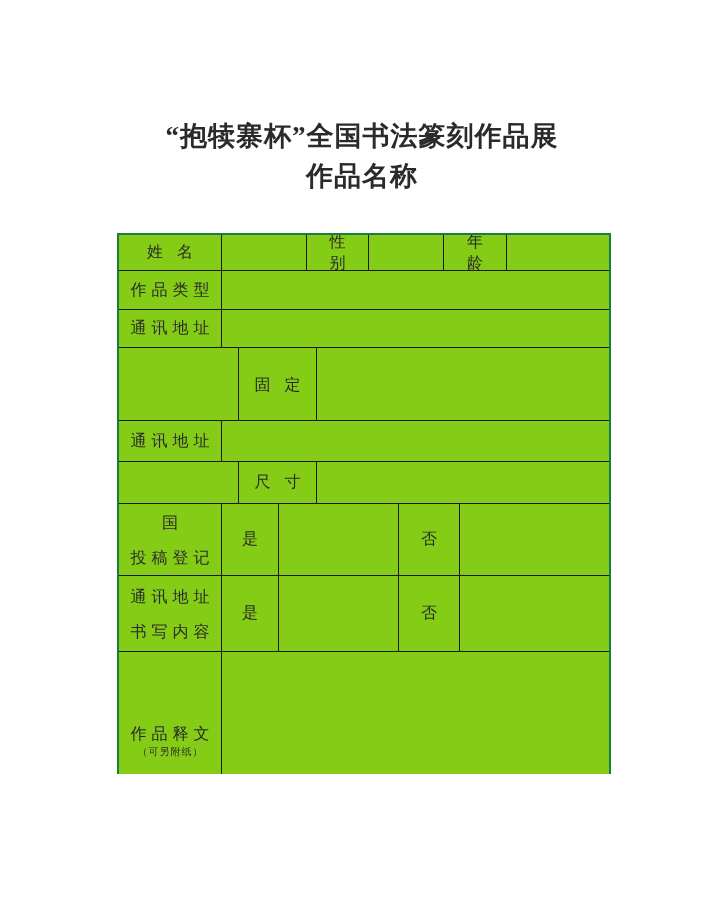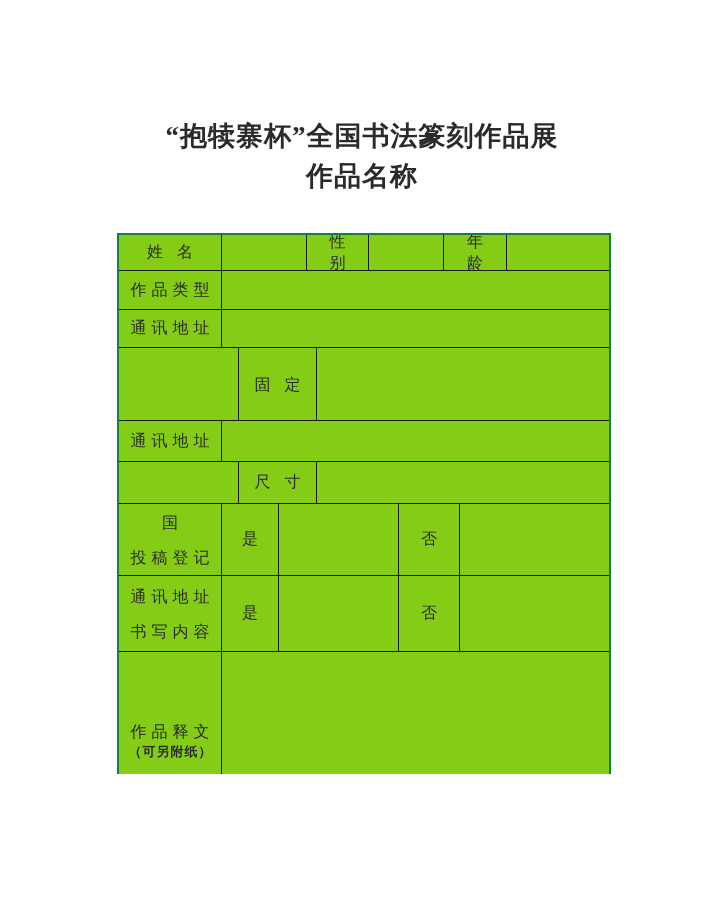--- a/index.html
+++ b/index.html
@@ -72,25 +72,24 @@
   }
   
   .ls-norm {
     letter-spacing: 5px;
     padding-left: 5px;
   }
   .two-line {
     line-height: 35px;
   }
   .transcript-note {
-    font-size: 13px;
+    font-size: 10px;
     letter-spacing: 1px;
     padding-left: 1px;
     margin-top: 0;
-    font-weight: bold;
   }
 </style>
 </head>
 <body>
 
 <div class="page">
 
   <div class="title-block">
     <div>“抱犊寨杯”全国书法篆刻作品展</div>
     <div>作品名称</div>

